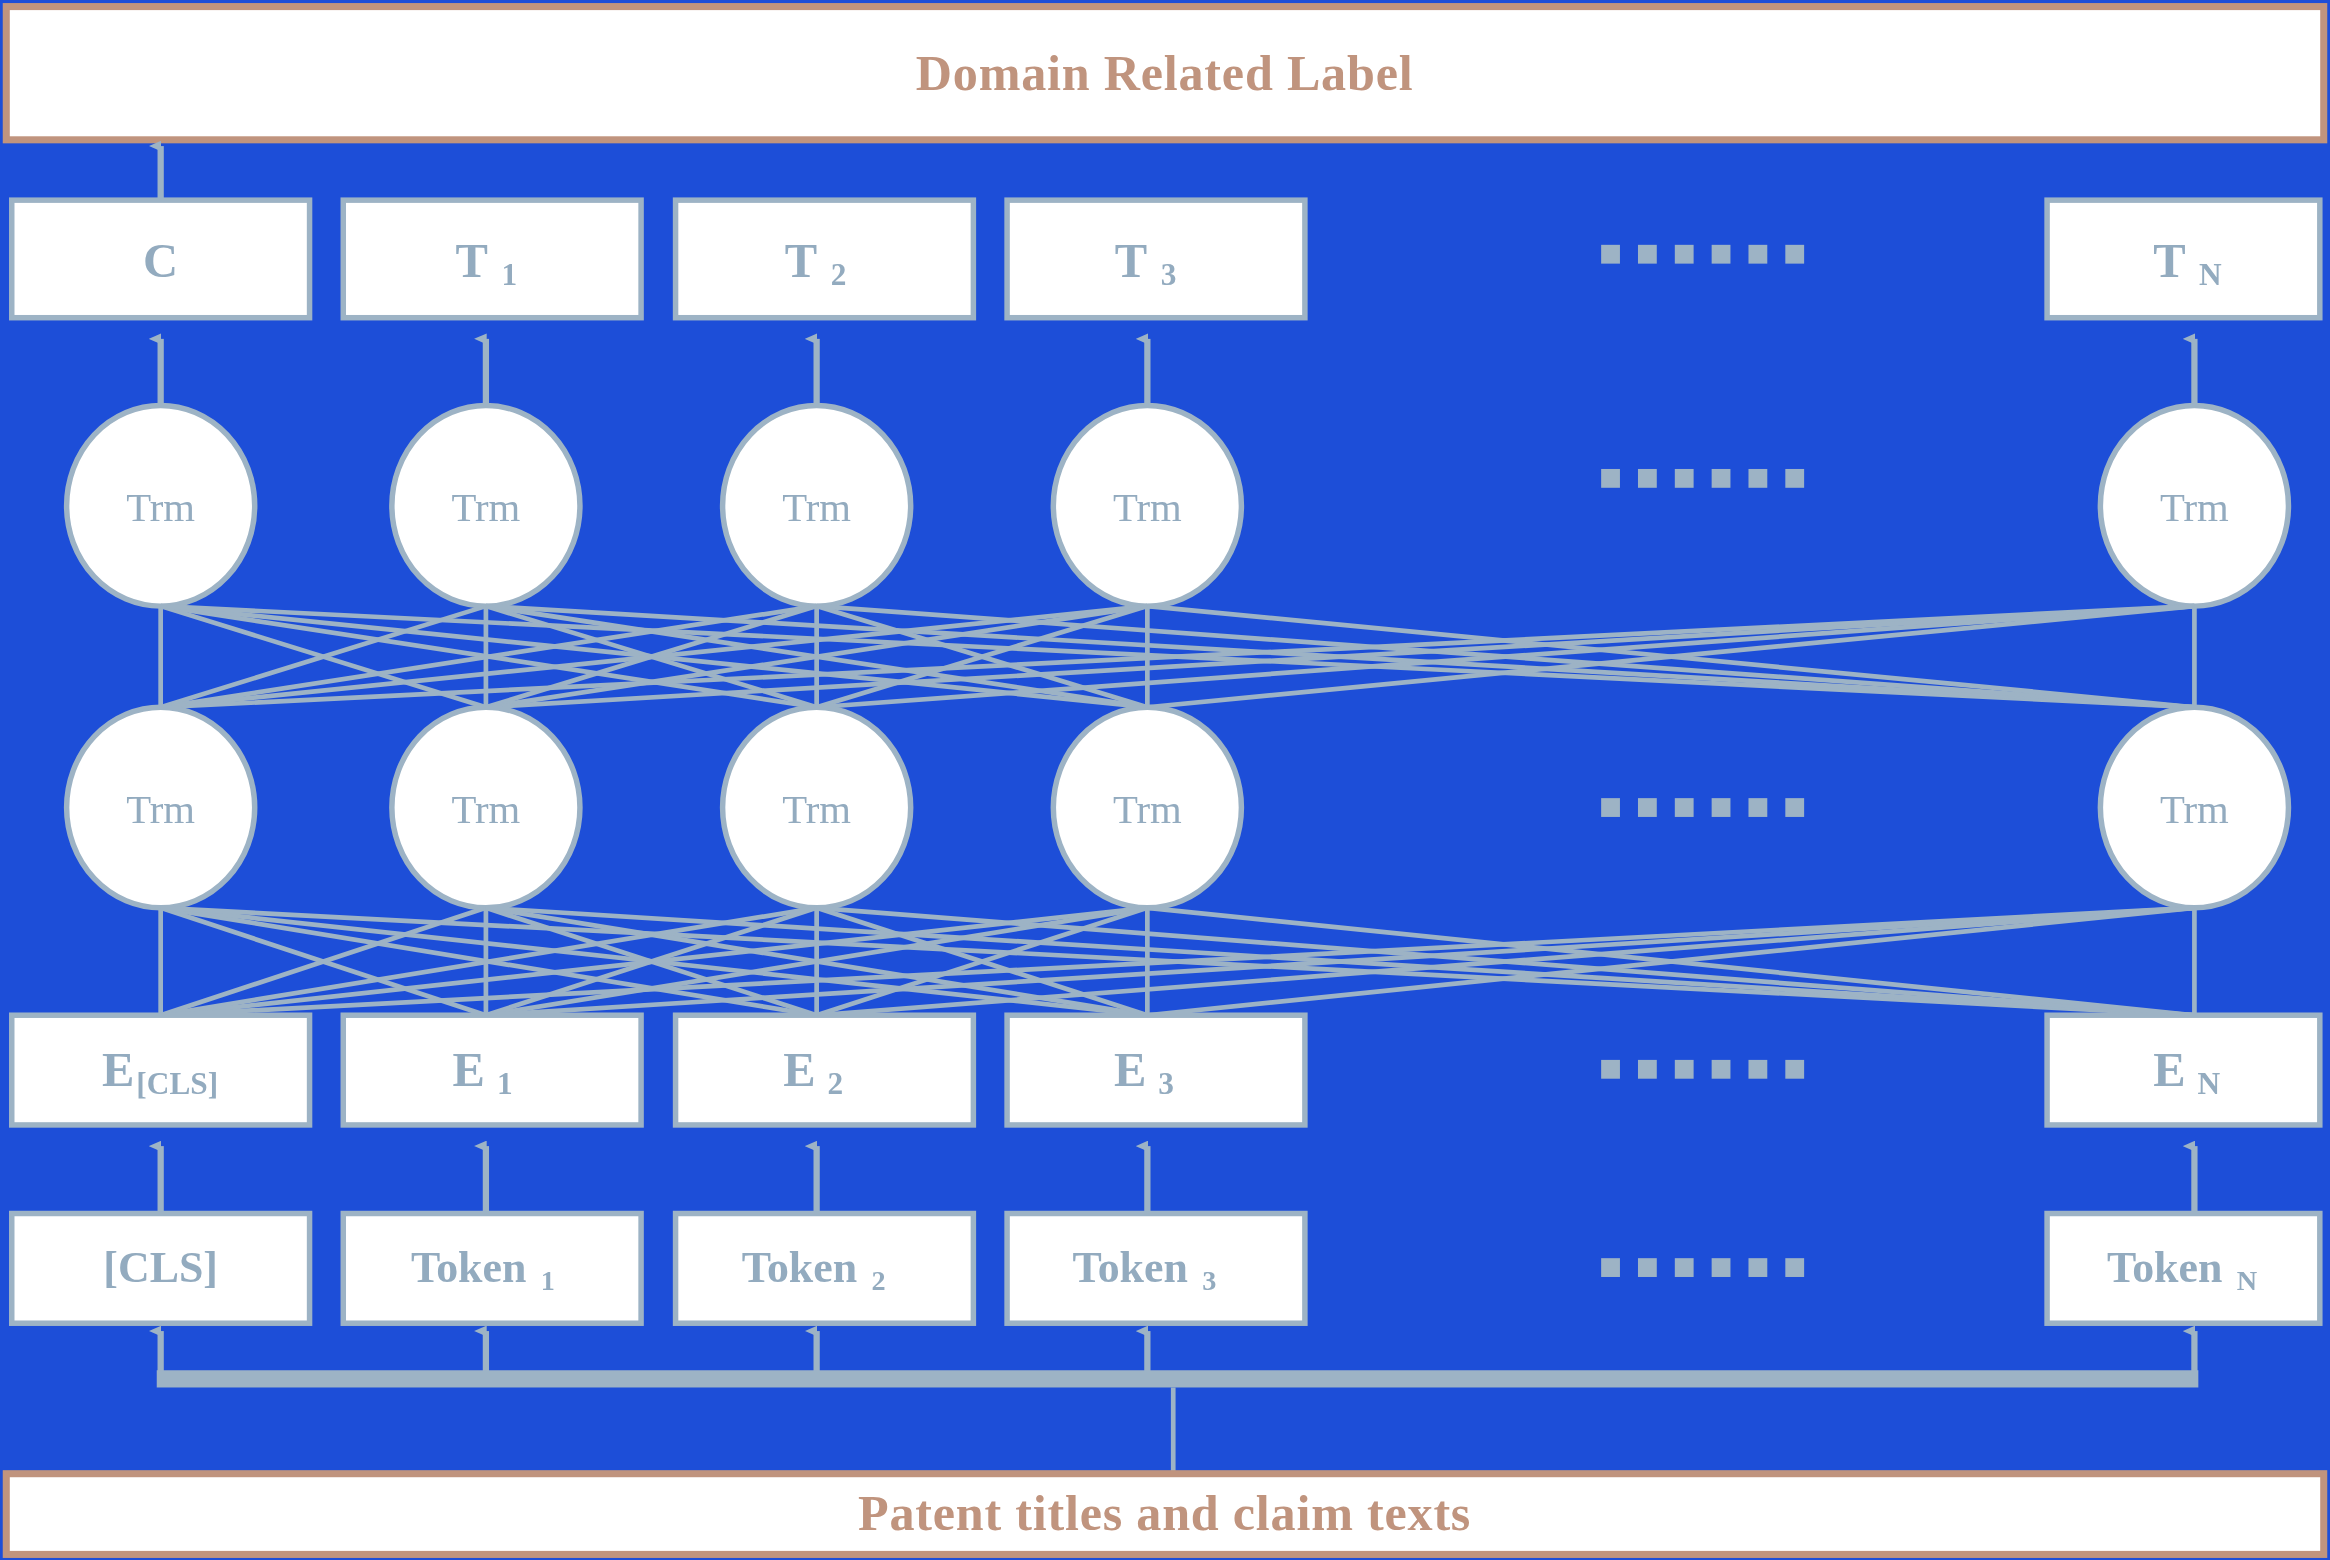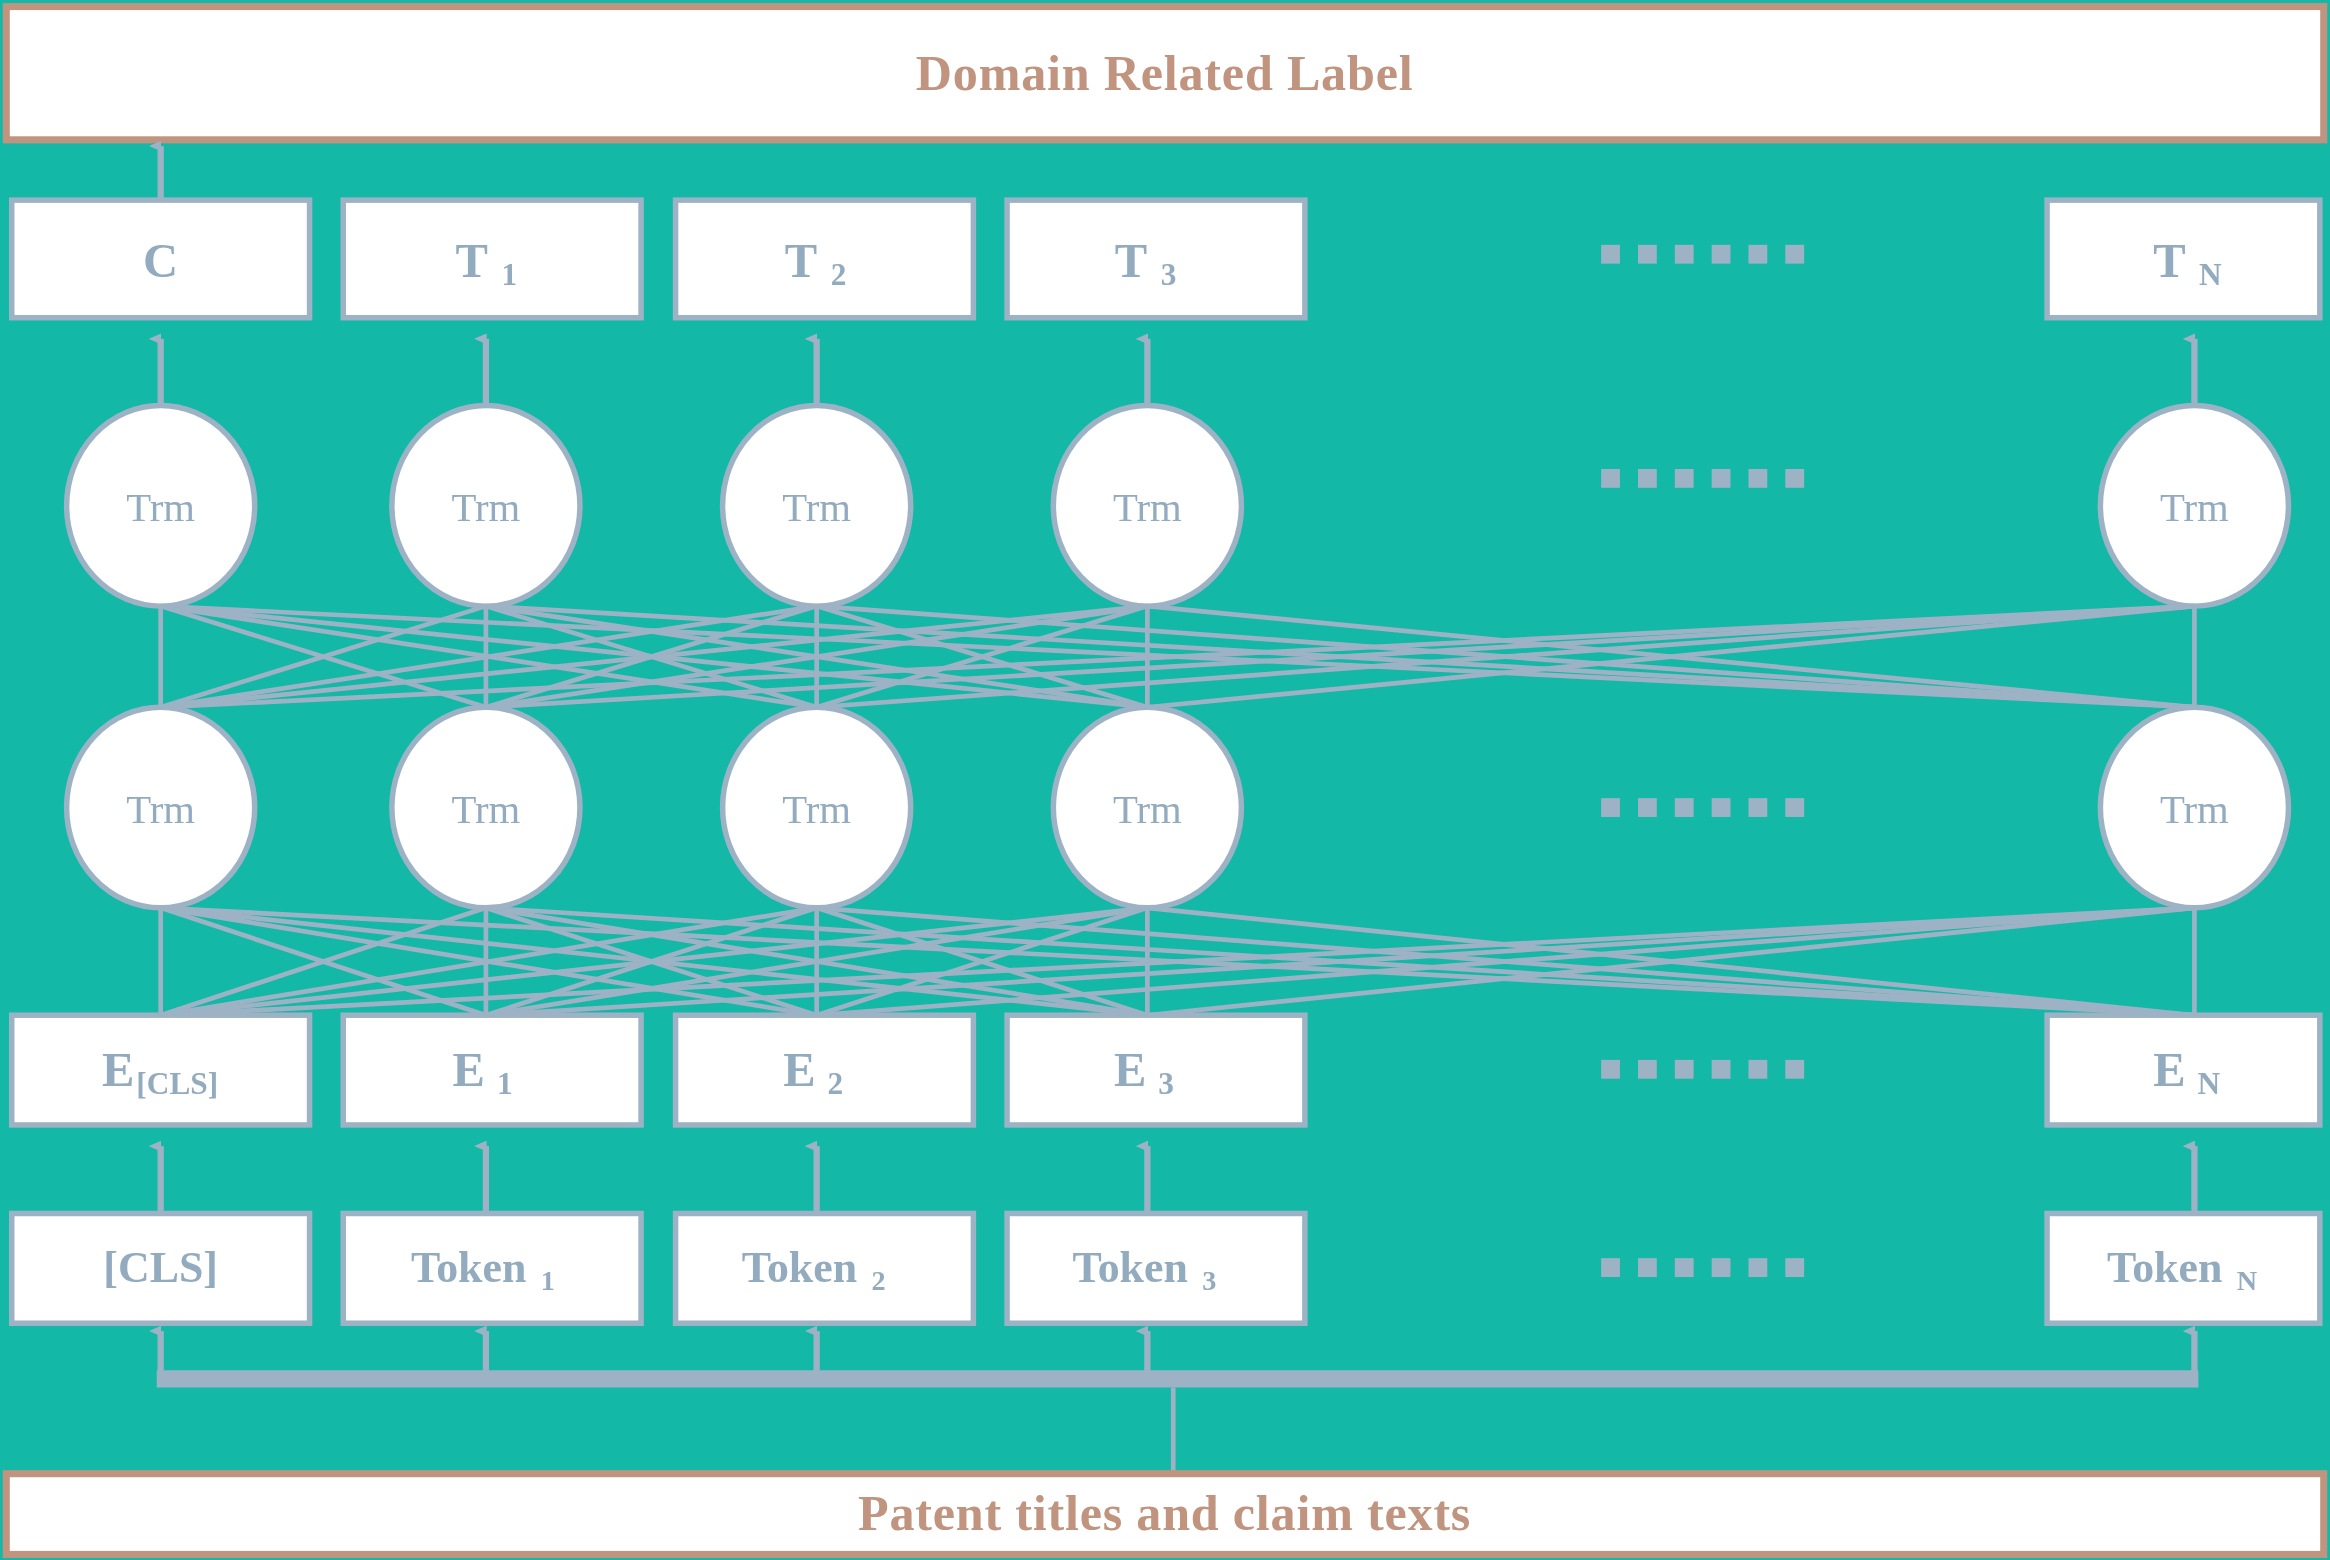--- a/index.html
+++ b/index.html
@@ -7,21 +7,21 @@
     padding: 0;
     background: #ffffff;
   }
   body {
     font-family: "Liberation Serif", "DejaVu Serif", serif;
   }
   #stage {
     position: relative;
     width: 2330px;
     height: 1561px;
-    background: #14b8a6;
+    background: #1d4ed8;
     overflow: hidden;
   }
   #diagram {
     position: absolute;
     top: 0;
     left: 0;
     width: 2330px;
     height: 1561px;
     display: block;
   }

